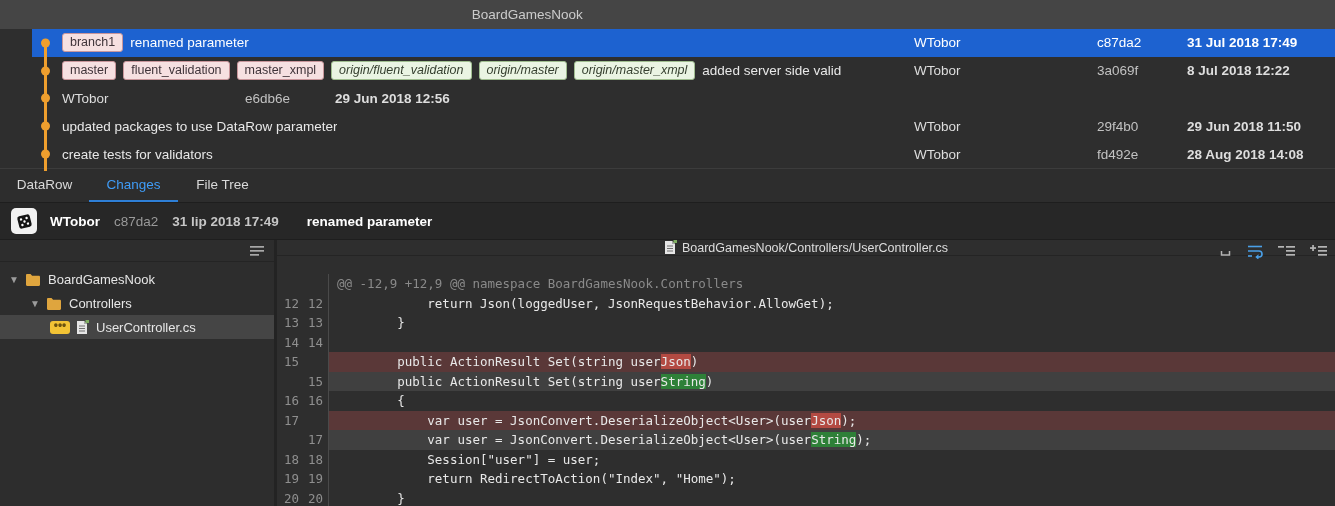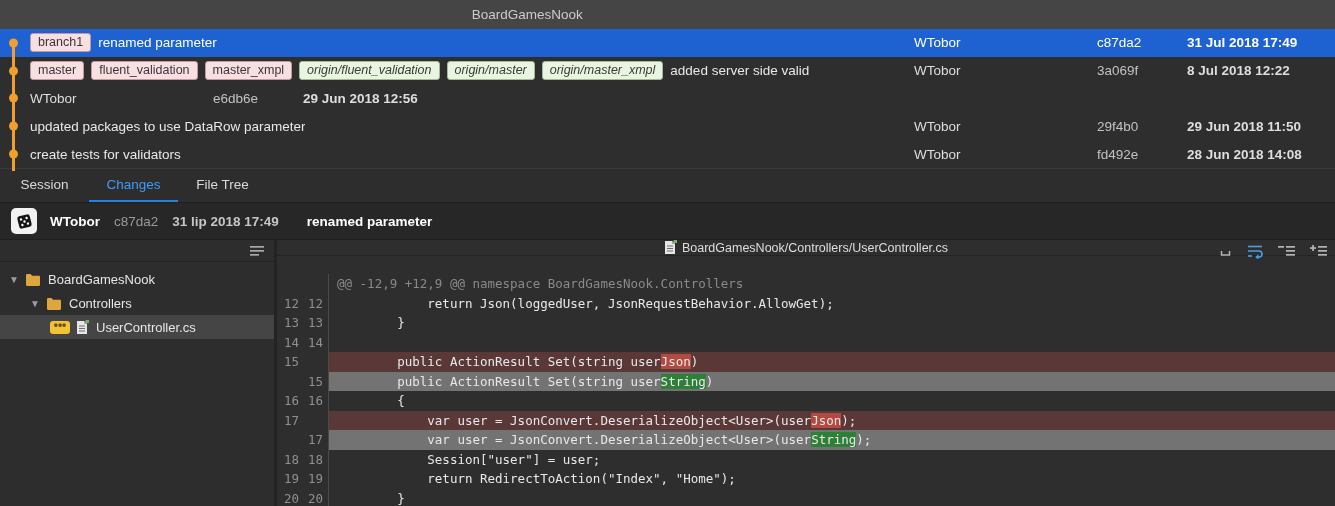--- a/index.html
+++ b/index.html
@@ -5,21 +5,21 @@
   * { box-sizing: border-box; margin: 0; padding: 0; }
   html,body { width:1335px; height:506px; overflow:hidden; }
   body { font-family:"Liberation Sans", sans-serif; background:#2e2e2e; color:#e6e6e6; font-size:13.5px; }
   .app { position:relative; width:1335px; height:425px; background:#2e2e2e; }
 
   
   .titlebar { height:29px; background:#454545; position:relative; }
   .titlebar .title { position:absolute; left:0; width:79%; text-align:center; line-height:29px; color:#cbcbcb; }
 
   
-  .commit-list { position:relative; height:139px; background:#2e2e2e; }
+  .commit-list { position:relative; height:139px; background:#2e2e2e;margin-left:32px; }
   .graph-rail { position:absolute; left:12px; top:14px; bottom:-3px; width:3px; background:#ef9f2e; z-index:1; }
   .commit-row { height:27.8px; display:flex; align-items:center; position:relative; cursor:default; }
   .commit-row.selected { background:#1d62d0; }
   .graph-cell { width:30px; height:100%; position:relative; flex-shrink:0; }
   .graph-dot { position:absolute; left:9px; top:50%; transform:translateY(-50%); width:9px; height:9px; border-radius:50%; background:#ef9f2e; z-index:2; }
   .row-main { flex:1; display:flex; align-items:center; overflow:hidden; white-space:nowrap; }
   .branch-label { height:19px; line-height:17px; padding:0 7px; border-radius:3px; margin-right:7px; font-size:12.5px; flex-shrink:0; }
   .branch-label.local  { background:#f6e0e1; border:1px solid #c9969b; color:#40343a; }
   .branch-label.remote { background:#eaf4e3; border:1px solid #9fbd8f; color:#364030;font-style:italic; }
   .row-message { color:#e8e8e8; overflow:hidden; }
@@ -61,21 +61,21 @@
   .diff-header .file-icon { margin-right:5px; display:flex; }
   .diff-toolbar { position:absolute; right:8px; top:0; height:22px; display:flex; align-items:center; gap:15px; }
   .tool-icon { display:flex; align-items:center; cursor:default; }
   .diff-body { flex:1; font-family:"DejaVu Sans Mono","Liberation Mono",monospace; font-size:12.5px; }
   .diff-line { display:flex; height:19.5px; line-height:19.5px; white-space:pre; }
   .gutter { width:52px; display:flex; justify-content:flex-end; padding-right:5px; border-right:1px solid #4a4a4a; color:#8f8f8f; flex-shrink:0; background:#2e2e2e; }
   .ln { width:20px; text-align:right; }
   .ln.old { margin-right:4px; }
   .code { flex:1; padding-left:8px; color:#e8e8e8; overflow:hidden; }
   .diff-line.deleted .code { background:#5a3838; }
-  .diff-line.added   .code { background:#737373; }
+  .diff-line.added   .code { background:#404040; }
   .diff-line.hunk    .code { color:#8a8a8a; }
   .word-del { background:#b34a42; }
   .word-add { background:#2e8038; }
 </style>
 </head>
 <body>
 
 <div class="app">
 
   <div class="titlebar">
@@ -135,27 +135,27 @@
         </div>
         <div class="commit-row">
           <div class="graph-cell">
             <div class="graph-dot"></div>
           </div>
           <div class="row-main">
             <span class="row-message">create tests for validators</span>
           </div>
           <div class="col-author">WTobor</div>
           <div class="col-hash">fd492e</div>
-          <div class="col-date">28 Jun 2018 14:08</div>
+          <div class="col-date">28 Aug 2018 14:08</div>
         </div>
       </div>
   </div>
 
   <div class="tab-bar" id="tab-bar">
-      <div class="tab">Session</div>
+      <div class="tab">DataRow</div>
       <div class="tab active">Changes</div>
       <div class="tab">File Tree</div>
     </div>
 
   <div class="detail-bar">
     <div class="avatar">
       <svg width="19" height="19" viewBox="0 0 18 18">
           <g transform="rotate(-14 9 9)">
             <rect x="3" y="3" width="12" height="12" rx="2.2" fill="#151515"></rect>
             <circle cx="6.3" cy="6.3" r="1.15" fill="#fff"></circle>

